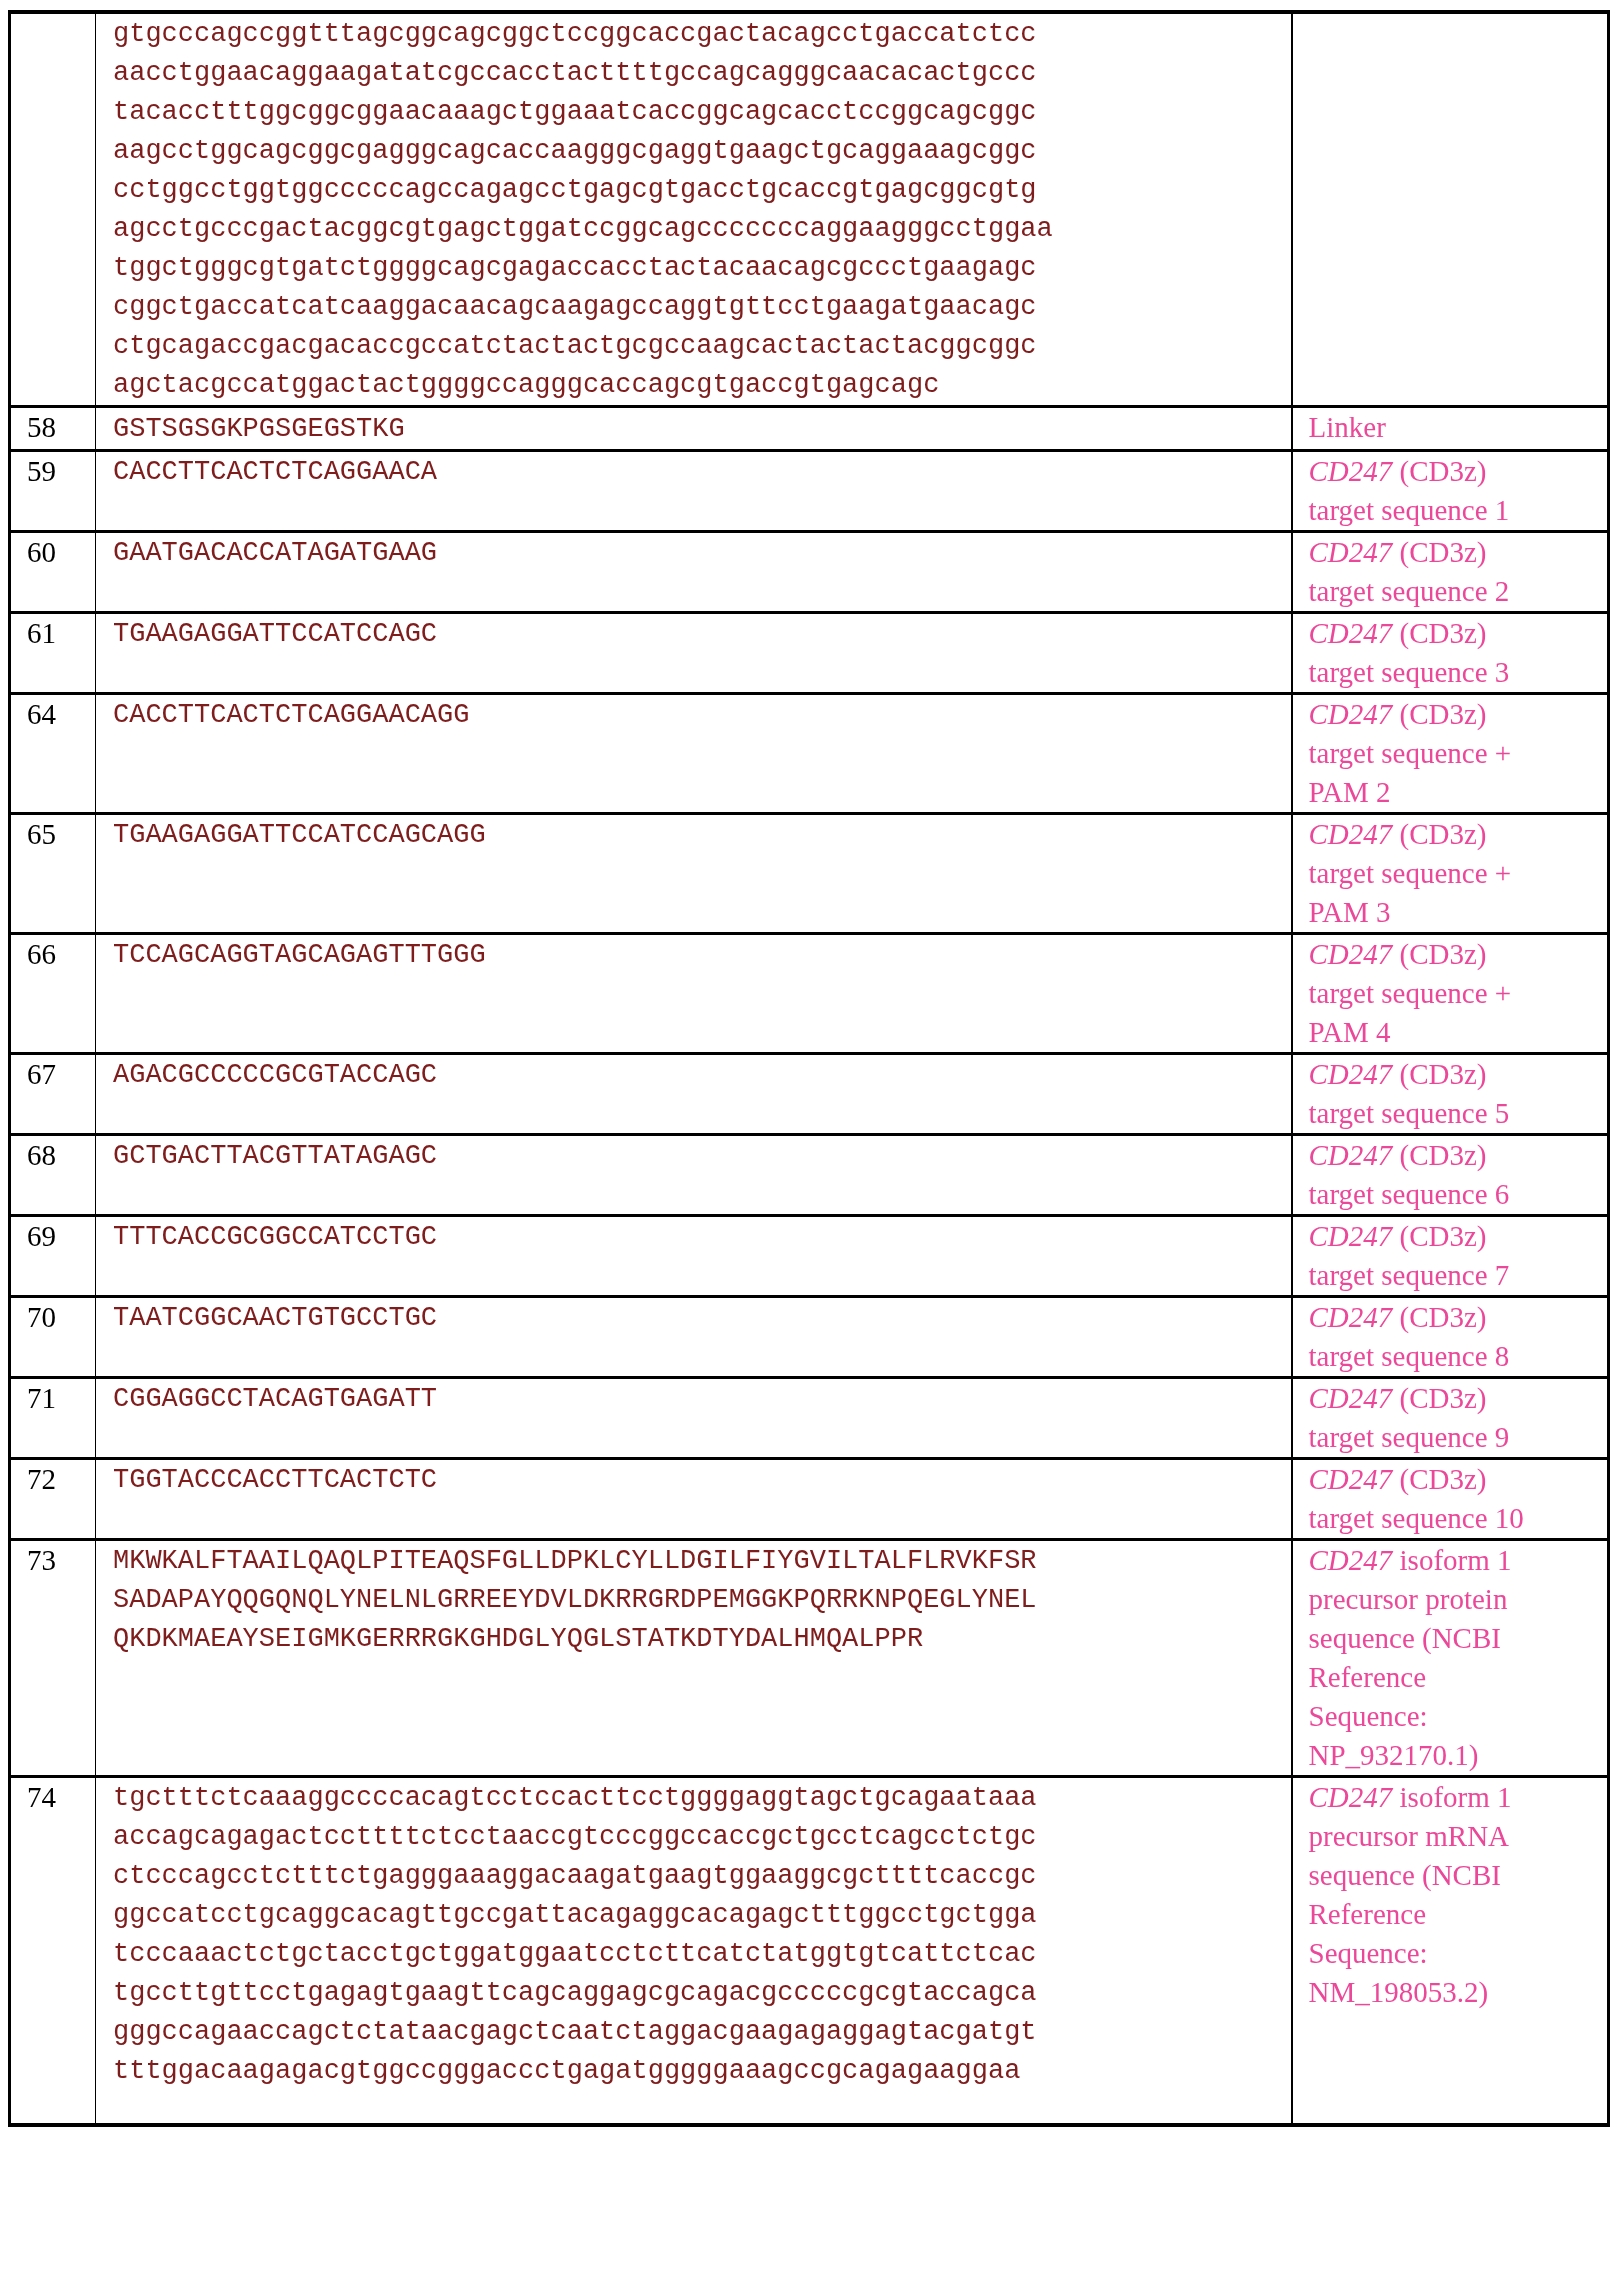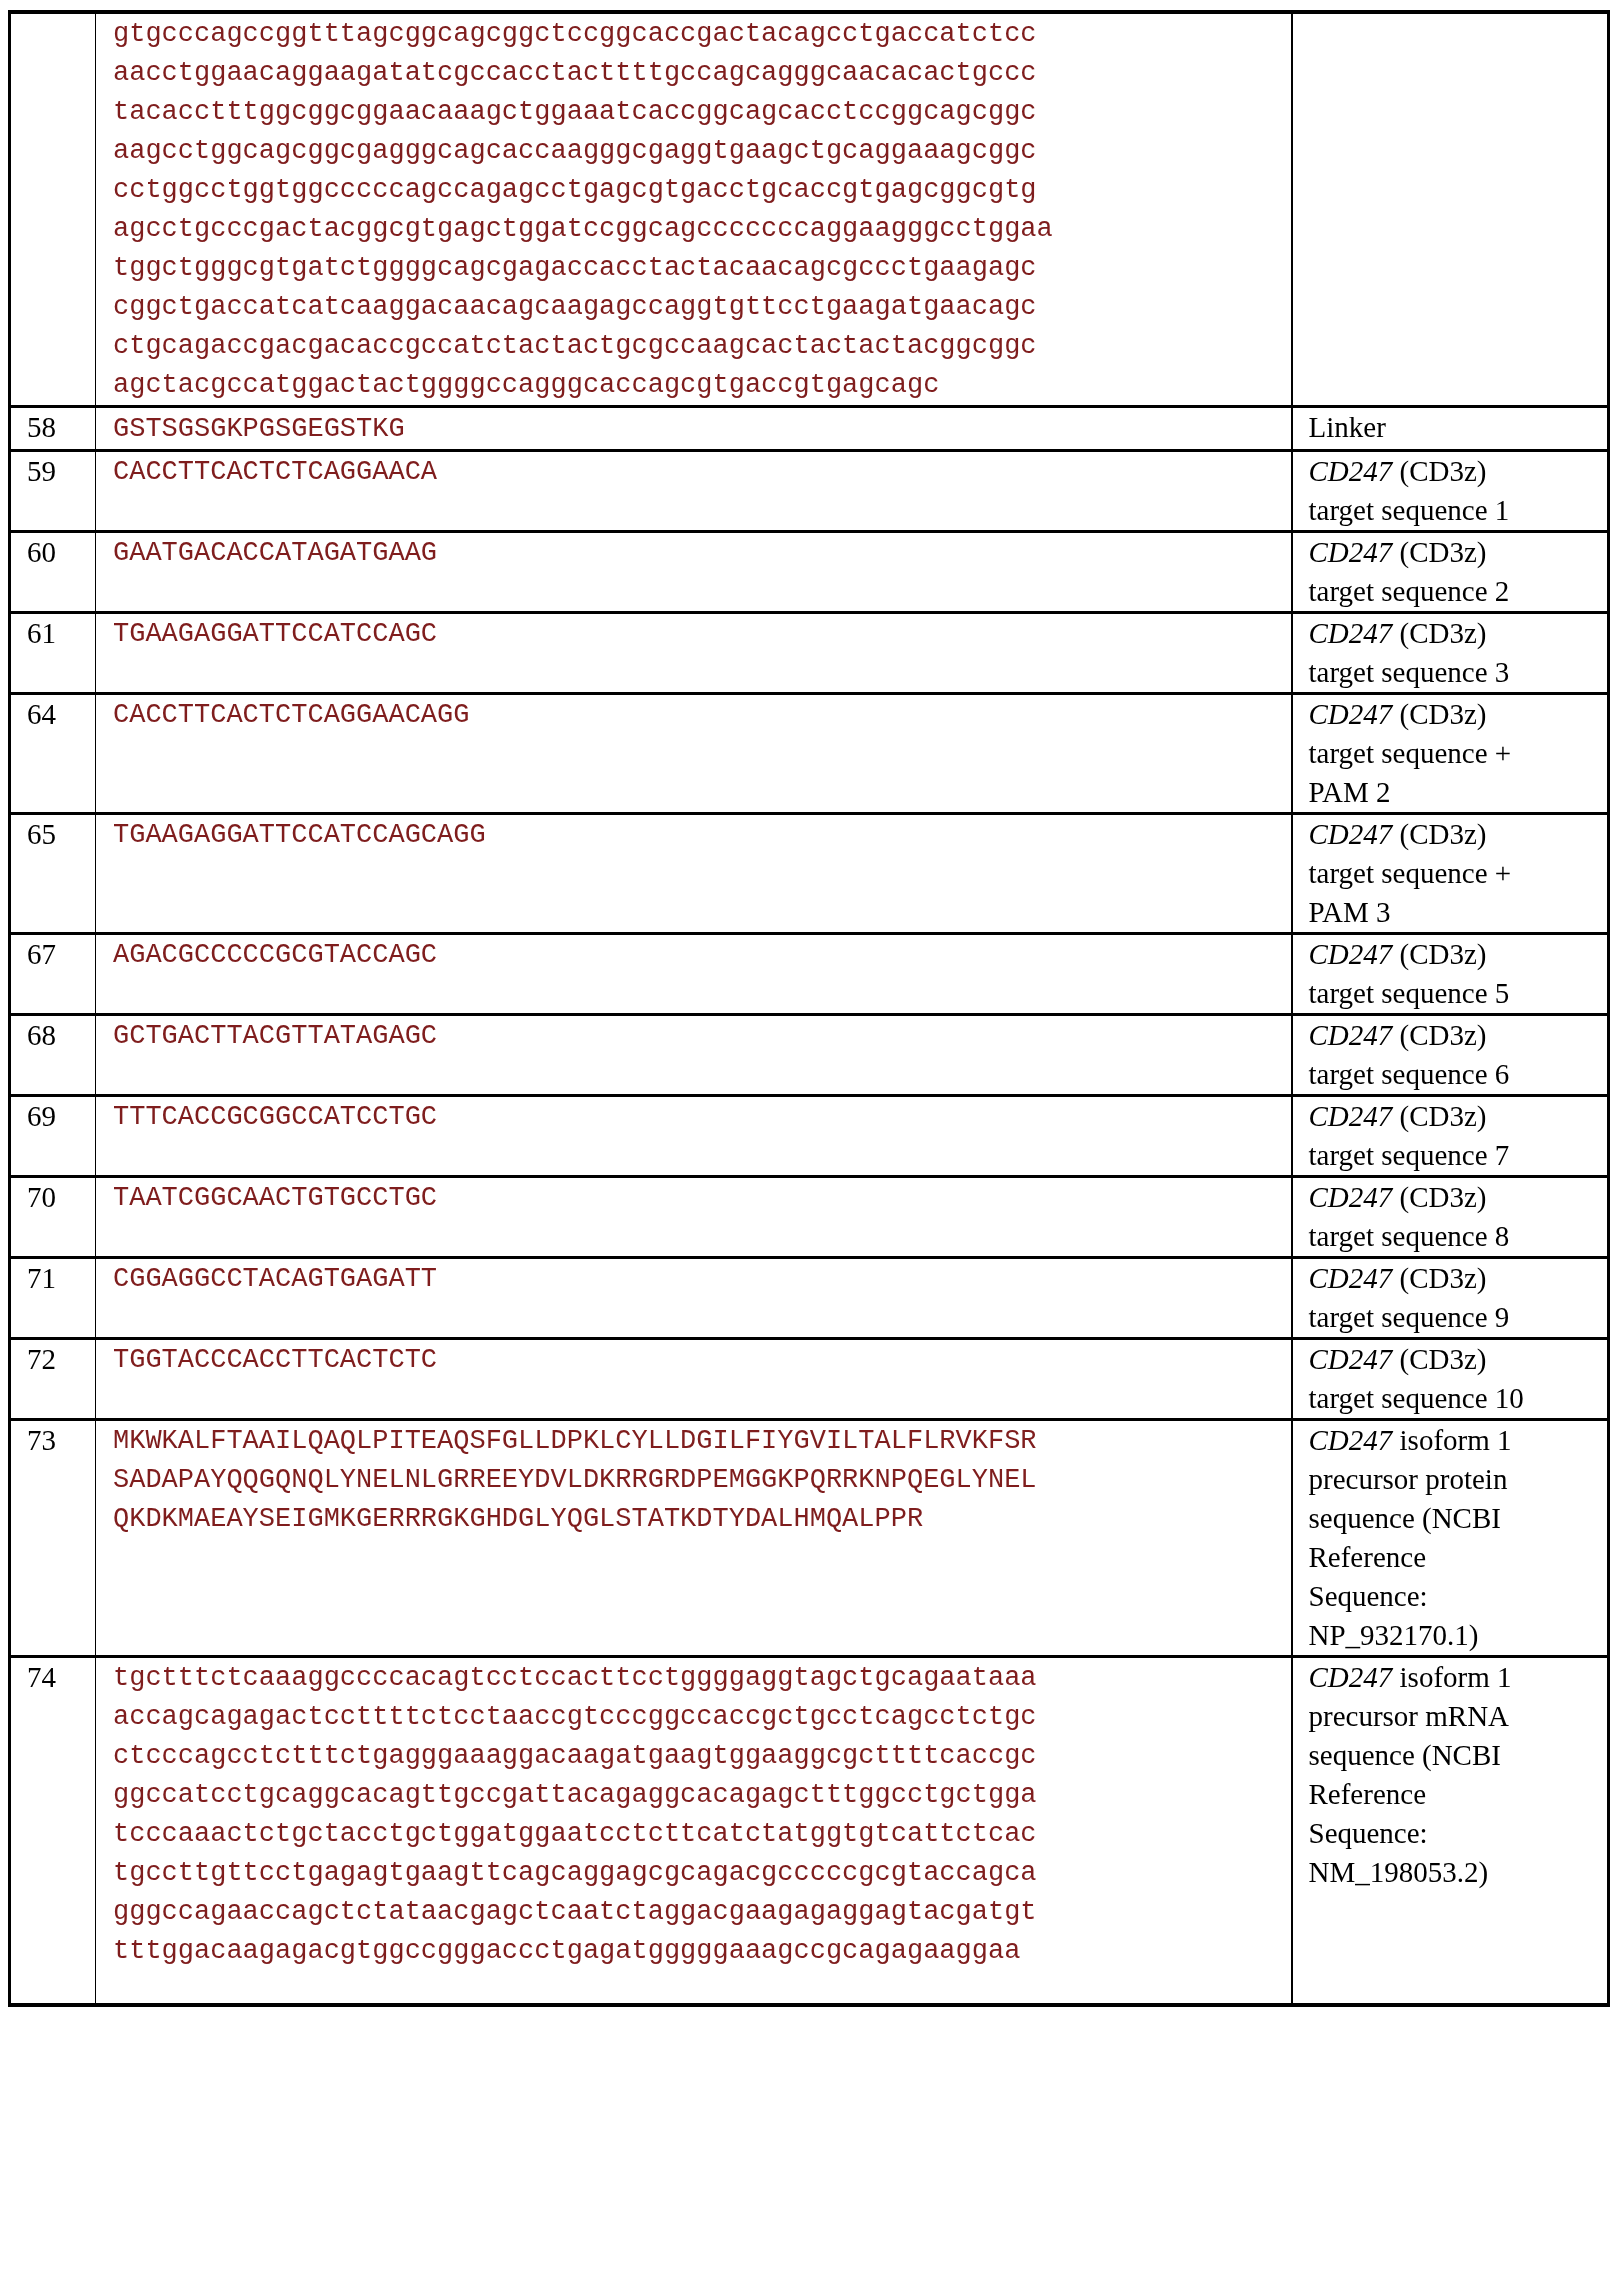--- a/index.html
+++ b/index.html
@@ -40,21 +40,21 @@
   }
   .seq-table td.col-desc {
     border-left-width: 2.4px;
     border-right-width: 3.2px;
     font-family: "Liberation Serif", "DejaVu Serif", serif;
     font-size: 29px;
     line-height: 39px;
     padding-left: 16px;
     padding-top: 0px;
     box-sizing: border-box;
-    color: #000000;
+    color: #ec4899;
   }
   .seq-table tr.first td { border-top-width: 4px; }
   .seq-table tr.last td { border-bottom-width: 4px; }
   .seq-line { display: block; height: 39px; }
   .gene { font-style: italic; }
   .desc-line { display: block; }
 </style>
 </head>
 <body>
 
@@ -121,20 +121,31 @@
     <td class="col-id">
       <span>65</span>
     </td>
     <td class="col-seq"><span class="seq-line">TGAAGAGGATTCCATCCAGCAGG</span></td>
     <td class="col-desc">
           <span class="desc-line"><span class="gene">CD247</span><span style="white-space: pre;"> (CD3z)</span></span>
           <span class="desc-line">target sequence +</span>
           <span class="desc-line">PAM 3</span>
         </td>
   </tr>
+      <tr style="height: 118px;">
+    <td class="col-id">
+      <span>66</span>
+    </td>
+    <td class="col-seq"><span class="seq-line">TCCAGCAGGTAGCAGAGTTTGGG</span></td>
+    <td class="col-desc">
+          <span class="desc-line"><span class="gene">CD247</span><span style="white-space: pre;"> (CD3z)</span></span>
+          <span class="desc-line">target sequence +</span>
+          <span class="desc-line">PAM 4</span>
+        </td>
+  </tr>
       <tr style="height: 79px;">
     <td class="col-id">
       <span>67</span>
     </td>
     <td class="col-seq"><span class="seq-line">AGACGCCCCCGCGTACCAGC</span></td>
     <td class="col-desc">
           <span class="desc-line"><span class="gene">CD247</span><span style="white-space: pre;"> (CD3z)</span></span>
           <span class="desc-line">target sequence 5</span>
         </td>
   </tr>

